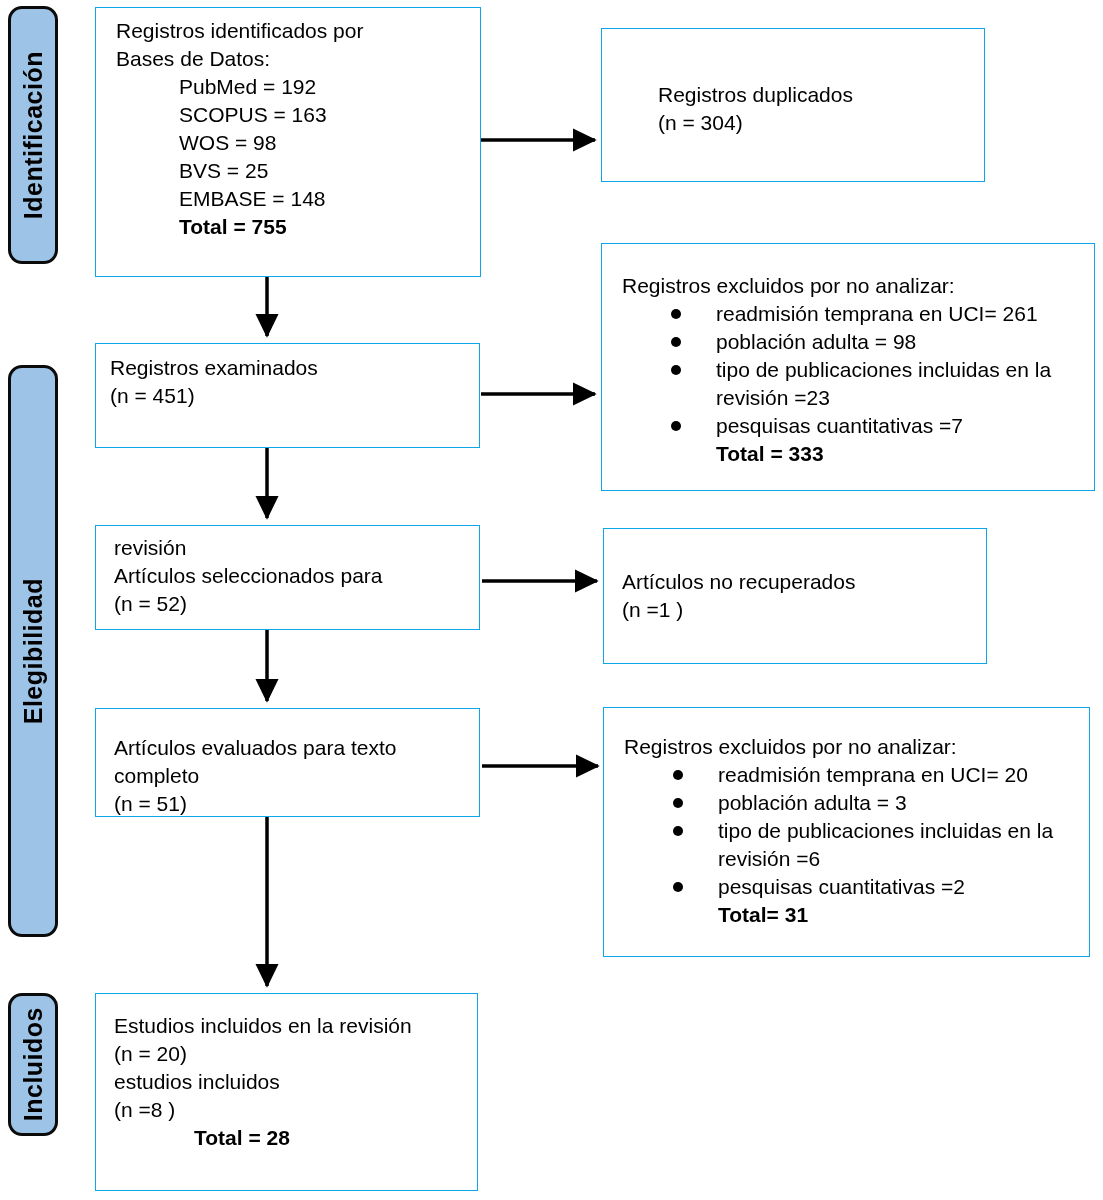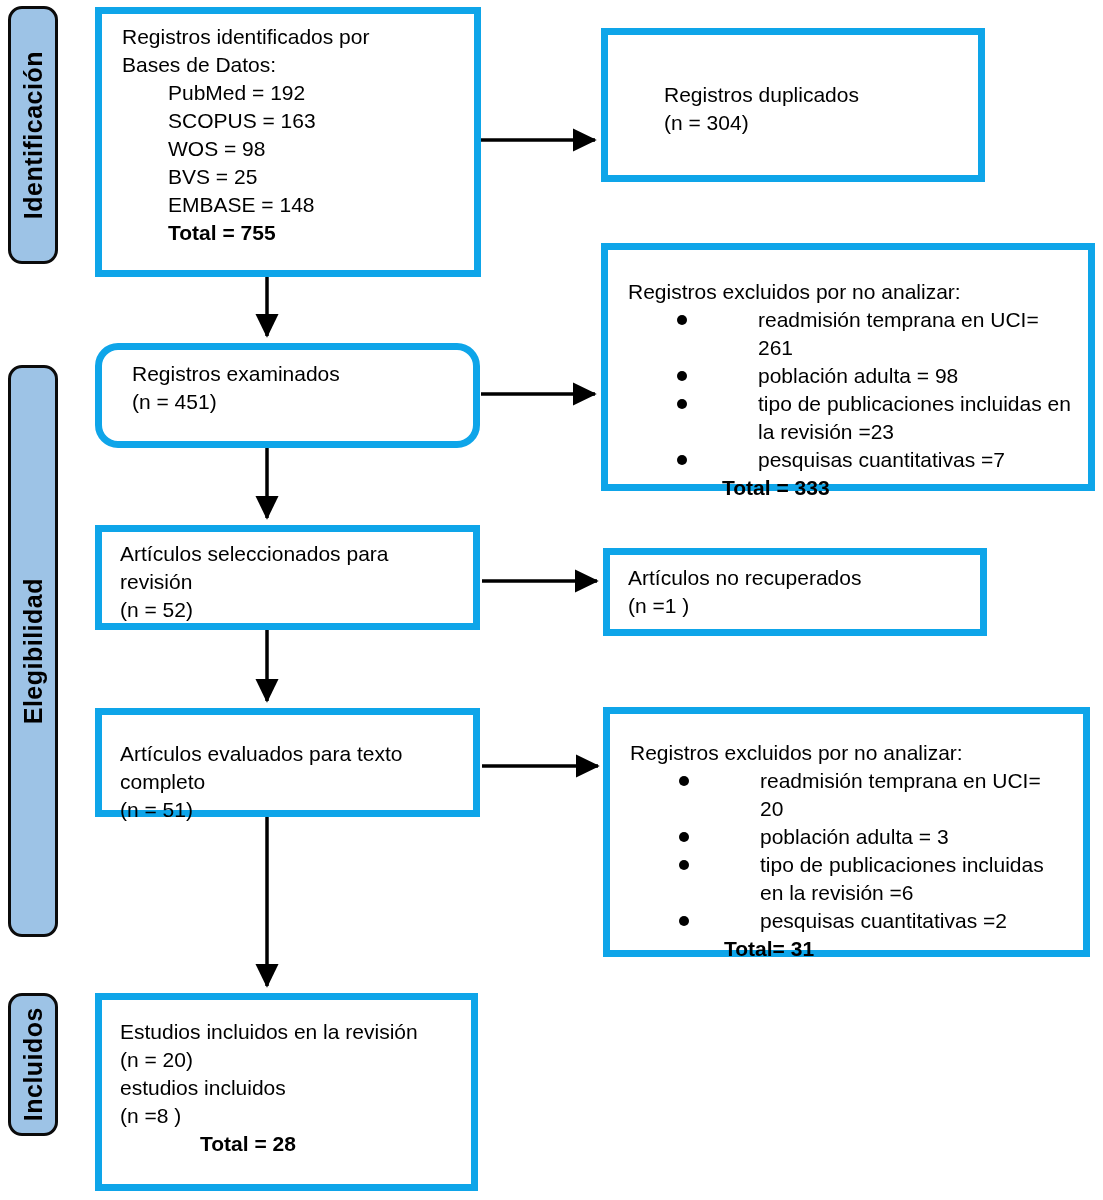--- a/index.html
+++ b/index.html
@@ -12,52 +12,51 @@
     width: 1103px;
     height: 1200px;
     background: #ffffff;
     font-family: "Liberation Sans", sans-serif;
     color: #000000;
   }
   
   .fbox {
     position: absolute;
     box-sizing: border-box;
-    border: 7px solid #0ea5e9;
+    border: 1px solid #0ea5e9;
     background: #ffffff;
     font-size: 21px;
     line-height: 28px;
   }
-  .pad-std { padding: 10px 30px; border-radius: 23px; }
+  .pad-std { padding: 10px 14px; }
   
   .vlabel {
     position: absolute;
     box-sizing: border-box;
     border: 3px solid #0b0b0b;
     border-radius: 14px;
     background: #9dc3e6;
     display: flex;
     align-items: center;
     justify-content: center;
   }
   .vlabel span {
     writing-mode: vertical-rl;
     transform: rotate(180deg);
     font-weight: bold;
     font-size: 25px;
     letter-spacing: 0.5px;
     white-space: nowrap;
   }
-  .indent-db { margin-left: 46px; }
+  .indent-db { margin-left: 63px; }
   .bold { font-weight: bold; }
   
   .reason {
     display: flex;
     align-items: flex-start;
-    gap: 36px;
   }
   .reason .bullet-cell {
     flex: none;
     width: 45px;
     margin-left: 49px;
     display: flex;
     justify-content: flex-start;
   }
   .bullet-dot {
     width: 10px;
@@ -156,26 +155,26 @@
     </div>
     <div class="excl-total">Total = 333</div>
   </div>
 
   <div class="fbox pad-std" style="left:95px; top:343px; width:385px; height:105px;">
     <div>Registros examinados</div>
     <div>(n = 451)</div>
   </div>
 
   <div class="fbox" style="left:95px; top:525px; width:385px; height:105px; padding:8px 18px;">
+    <div>revisión</div>
     <div>Artículos seleccionados para</div>
-    <div>revisión</div>
     <div>(n = 52)</div>
   </div>
 
-  <div class="fbox vcenter" style="left:603px; top:528px; width:384px; height:88px; padding:11px 18px;margin-top:20px;">
+  <div class="fbox vcenter" style="left:603px; top:528px; width:384px; height:136px; padding:11px 18px;">
     <div>Artículos no recuperados</div>
     <div>(n =1 )</div>
   </div>
 
   <div class="fbox" style="left:95px; top:708px; width:385px; height:109px; padding:25px 18px;">
     <div>Artículos evaluados para texto</div>
     <div>completo</div>
     <div>(n = 51)</div>
   </div>
 

